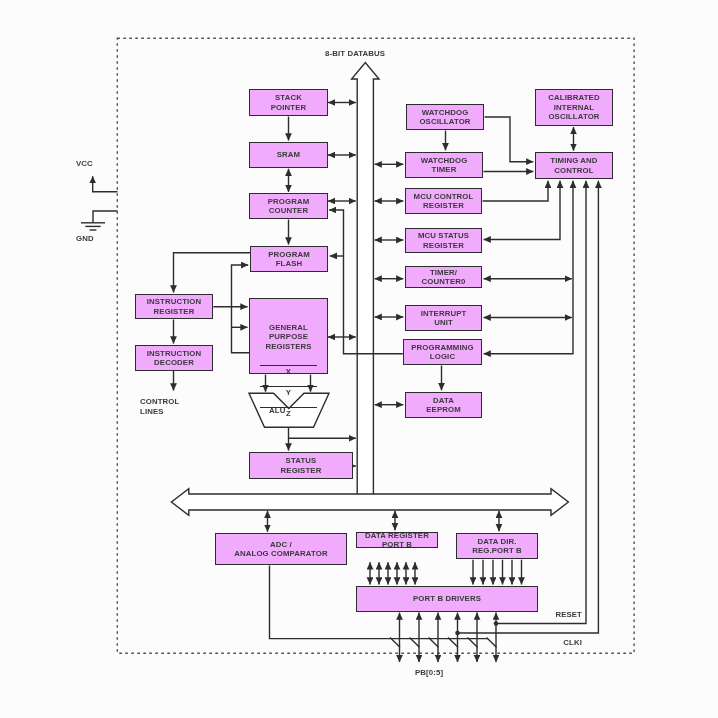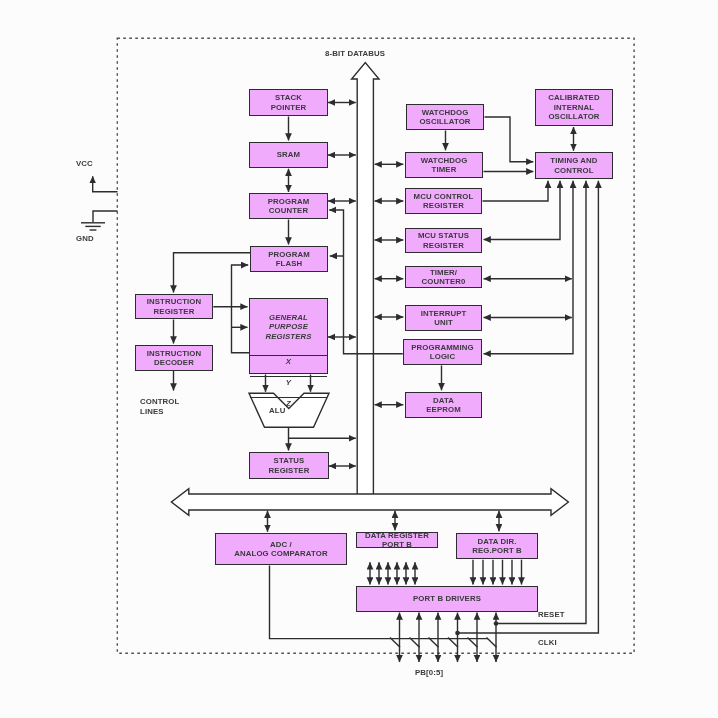--- a/index.html
+++ b/index.html
@@ -5,24 +5,24 @@
   html,body{margin:0;padding:0;background:#fcfcfc;}
   .stage{position:relative;width:718px;height:718px;background:#fcfcfc;overflow:hidden;
          font-family:"Liberation Sans",sans-serif;}
   .stage svg{position:absolute;left:0;top:0;}
   .box{position:absolute;box-sizing:border-box;border:1.5px solid #2d2d2f;background:#f0abfc;
        display:flex;align-items:center;justify-content:center;text-align:center;
        color:#3a3a3c;font-size:7.8px;font-weight:700;line-height:1.22;letter-spacing:.12px;
        white-space:pre-line;z-index:2;}
   .lbl{position:absolute;color:#3a3a3c;font-size:7.8px;font-weight:700;letter-spacing:.12px;
        white-space:pre-line;line-height:1.25;z-index:3;}
-  .gpr{display:block;padding:0;font-style:italic;}
+  .gpr{display:block;padding:10px;}
   .gpr-top{height:37px;display:flex;align-items:center;justify-content:center;white-space:pre-line;}
   .gpr-row{height:10.6px;border-top:1.4px solid #2d2d2f;display:flex;align-items:center;justify-content:center;}
-  .right{}
+  .right{text-align:right;}
 </style>
 </head>
 <body>
 
 <div class="stage">
 
 <svg width="718" height="718" viewBox="0 0 718 718">
   <defs>
     <marker id="ah" markerUnits="userSpaceOnUse" markerWidth="9" markerHeight="8" refX="7.2" refY="3.4" orient="auto">
       <path d="M0,0 L7.4,3.4 L0,6.8 Z" fill="#2d2d2f"></path>
@@ -149,21 +149,21 @@
 <div class="box gpr" style="left:249px;top:298px;width:79px;height:76px">
   <div class="gpr-top">GENERAL
 PURPOSE
 REGISTERS</div>
   <div class="gpr-row">X</div>
   <div class="gpr-row">Y</div>
   <div class="gpr-row">Z</div>
 </div>
 
 <div class="lbl" style="left:269px;top:406px;width:40px">ALU</div>
-<div class="box" style="left:249px;top:452px;width:80px;height:27px">STATUS
+<div class="box" style="left:249px;top:452px;width:104px;height:27px">STATUS
 REGISTER</div>
 
 <div class="box" style="left:406px;top:104px;width:78px;height:26px">WATCHDOG
 OSCILLATOR</div>
 <div class="box" style="left:405px;top:152px;width:78px;height:26px">WATCHDOG
 TIMER</div>
 <div class="box" style="left:405px;top:188px;width:77px;height:26px">MCU CONTROL
 REGISTER</div>
 <div class="box" style="left:405px;top:228px;width:77px;height:25px">MCU STATUS
 REGISTER</div>

